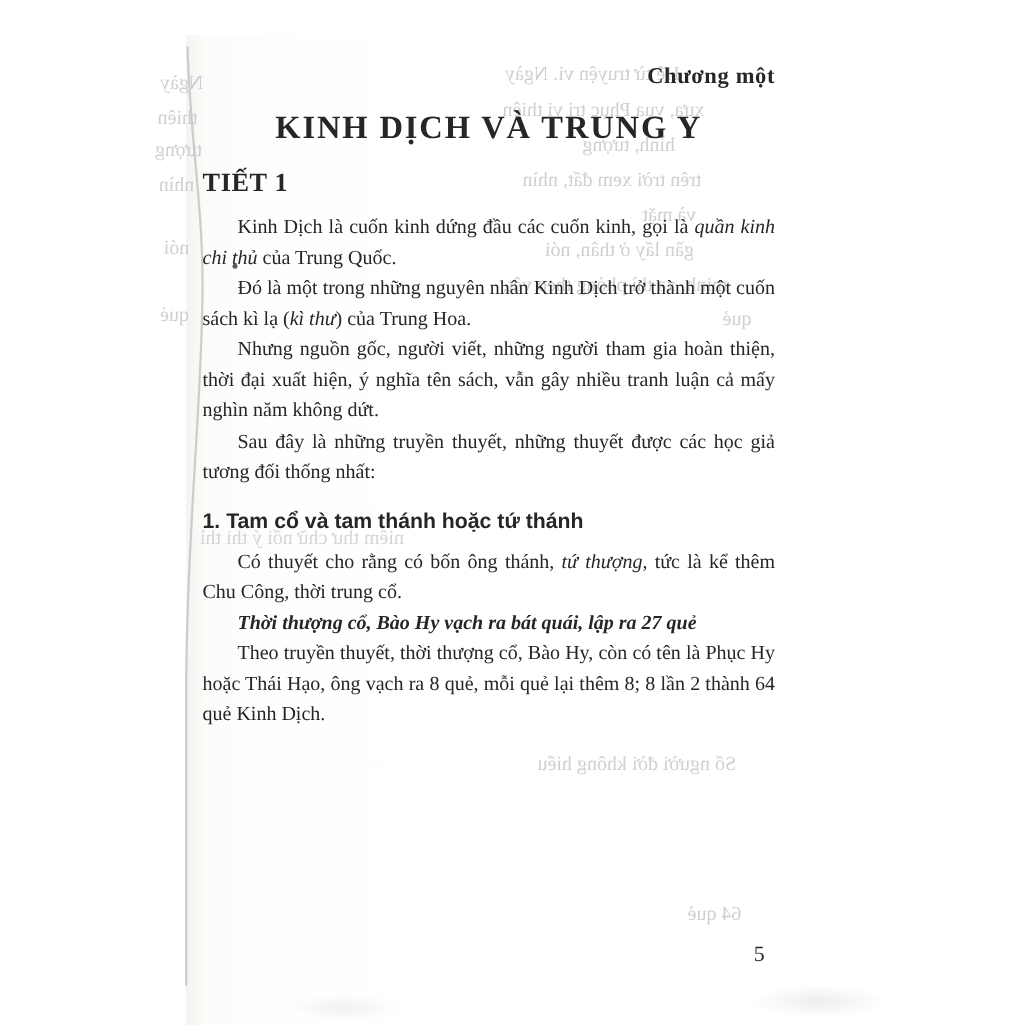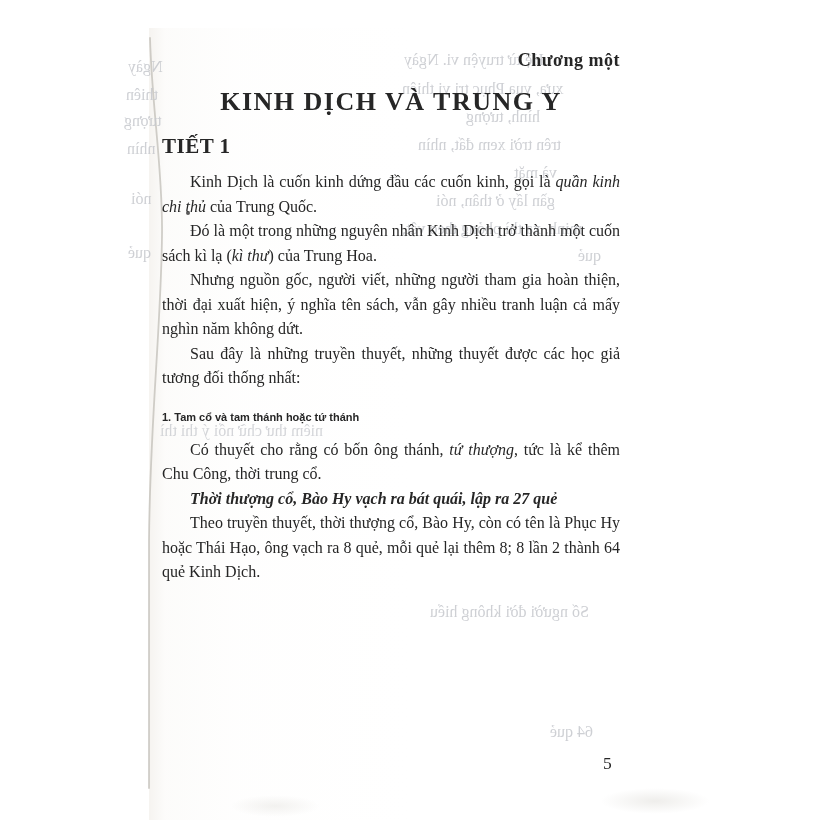--- a/index.html
+++ b/index.html
@@ -58,21 +58,21 @@
     text-align:center;font-family:"Liberation Sans", sans-serif;
     font-weight:bold;font-size:19px;letter-spacing:0.2px;margin:0 0 15px;
   }
   .para{
     font-size:16px;line-height:24.5px;text-align:justify;
     text-indent:28px;margin:0;color:#262626;
   }
   .para em{font-style:italic;}
   .para.heading{
     font-family:"Liberation Sans", sans-serif;font-weight:bold;
-    font-size:11px;text-align:left;text-indent:0;
+    font-size:17px;text-align:left;text-indent:0;
     margin:14px 0 9px;line-height:24px;
   }
   .para.lead{font-weight:bold;font-style:italic;}
   .page-number{position:absolute;left:603px;top:753px;font-size:17.5px;color:#262626;}
   .scan-dot{
     position:absolute;left:186px;top:211px;width:4px;height:4px;
     border-radius:50%;background:#3c3c3c;opacity:0.85;
   }
   .smudge{position:absolute;pointer-events:none;border-radius:50%;}
   .smudge.s1{left:600px;top:788px;width:110px;height:26px;

